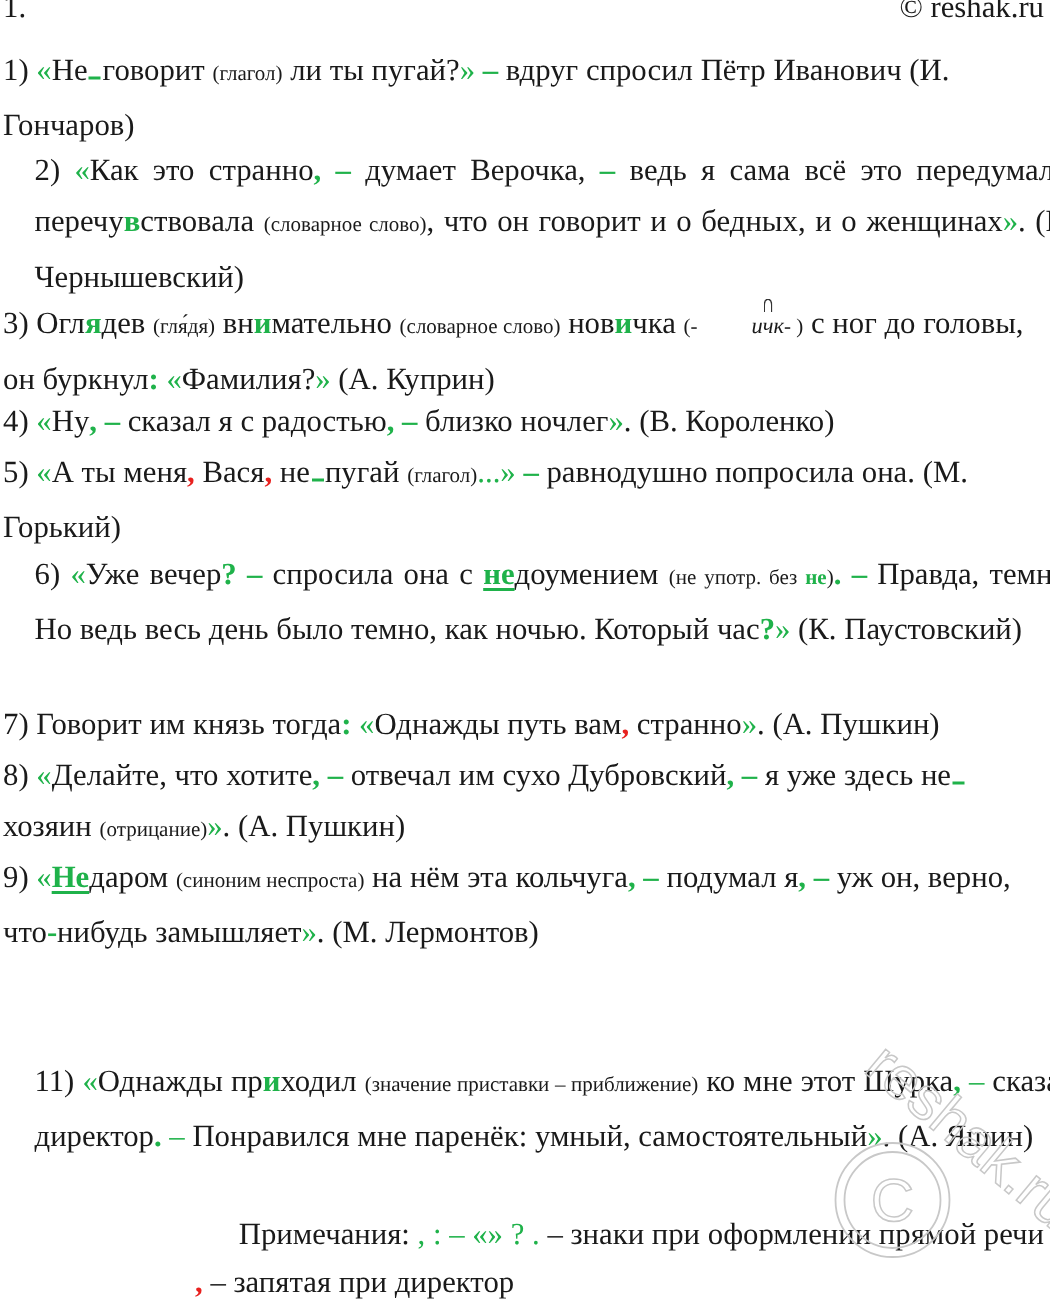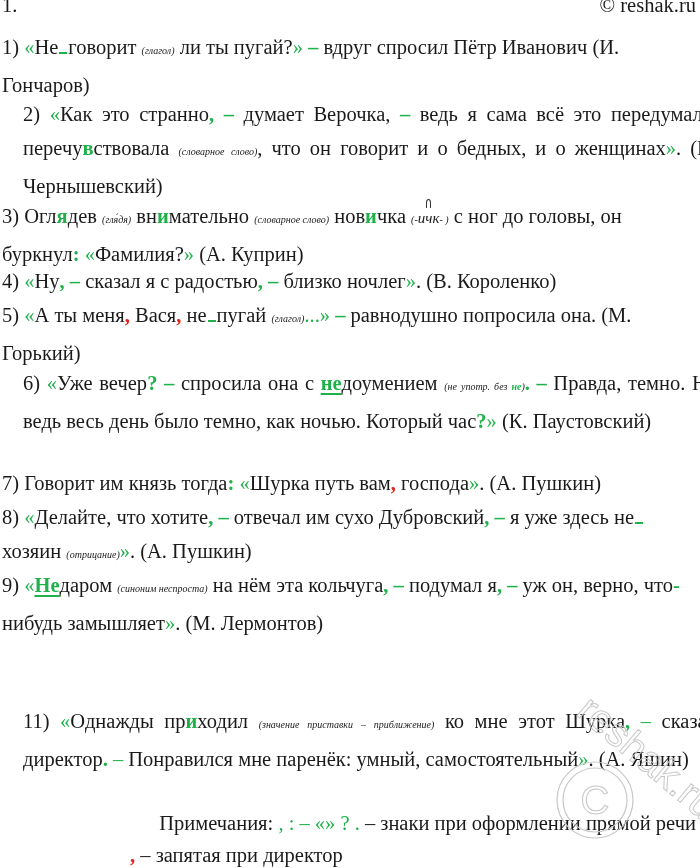--- a/index.html
+++ b/index.html
@@ -7,45 +7,45 @@
          font-family:"Liberation Serif", serif; color:#1a1a1a; font-size:20.5px; }
   .page { position:absolute; left:0; top:0; width:700px; height:868px; }
   .header { position:absolute; left:2px; top:-6px; width:694px; height:28px; }
   .hnum { position:absolute; left:0; top:0; }
   .hcopy { position:absolute; right:0; top:0; }
   .para { position:absolute; left:2px; width:694px; line-height:34px; }
   .just { text-align:justify; text-align-last:left;margin-left:21px; }
   .g { color:#1fb24a; }
   .gb { color:#1fb24a; font-weight:bold; }
   .r { color:#e8201e; font-weight:bold; }
-  .it { font-style:italic; font-size:10px; }
+  .it { font-size:14px; }
   .u { text-decoration:underline; text-decoration-color:#1fb24a; text-decoration-thickness:2px; text-underline-offset:3px; }
   .gap { display:inline-block; width:8px; border-bottom:2px solid #1fb24a; height:1px; vertical-align:baseline; margin:0 1px; }
-  .root { font-style:italic; font-size:15px; position:relative; display:inline-block; }
+  .root { font-style:italic; font-size:15px; position:relative; display:inline-block;margin-left:36px; }
   .root::before { content:""; position:absolute; left:8px; right:8px; top:-2px; height:8px;
                   border-top:1.5px solid #333; border-left:1.5px solid #333; transform:none;
                   border-radius:50% 50% 0 0; border-right:1.5px solid #333; border-bottom:none; }
   .watermark { position:absolute; left:520px; top:690px; width:180px; height:178px; pointer-events:none; }
 </style>
 </head>
 <body>
 
 <div class="page">
   <div class="header">
     <span class="hnum">1.</span>
     <span class="hcopy">© reshak.ru</span>
   </div>
 
   <div class="para" style="top:30px;"><span class="">1) </span><span class="g">«</span><span class="">Не</span><span class="gap"></span><span class="">говорит </span><span class="it">(глагол)</span><span class=""> ли ты пугай?</span><span class="g">»</span><span class=""> </span><span class="gb">–</span><span class=""> вдруг спросил Пётр Иванович (И. Гончаров)</span></div>
   <div class="para just" style="top:97px;"><span class="">2) </span><span class="g">«</span><span class="">Как это странно</span><span class="gb">,</span><span class=""> </span><span class="gb">–</span><span class=""> думает Верочка, </span><span class="gb">–</span><span class=""> ведь я сама всё это передумала, перечу</span><span class="gb">в</span><span class="">ствовала </span><span class="it">(словарное слово)</span><span class="">, что он говорит и о бедных, и о женщинах</span><span class="g">»</span><span class="">. (Н. Чернышевский)</span></div>
   <div class="para" style="top:199px;"><span class="">3) Огл</span><span class="gb">я</span><span class="">дев </span><span class="it">(гля́дя)</span><span class=""> вн</span><span class="gb">и</span><span class="">мательно </span><span class="it">(словарное слово)</span><span class=""> нов</span><span class="gb">и</span><span class="">чка </span><span class="it">(-</span><span class="root">ичк</span><span class="it">- )</span><span class=""> с ног до головы, он буркнул</span><span class="gb">:</span><span class=""> </span><span class="g">«</span><span class="">Фамилия?</span><span class="g">»</span><span class=""> (А. Куприн)</span></div>
   <div class="para" style="top:264px;"><span class="">4) </span><span class="g">«</span><span class="">Ну</span><span class="gb">,</span><span class=""> </span><span class="gb">–</span><span class=""> сказал я с радостью</span><span class="gb">,</span><span class=""> </span><span class="gb">–</span><span class=""> близко ночлег</span><span class="g">»</span><span class="">. (В. Короленко)</span></div>
   <div class="para" style="top:298px;"><span class="">5) </span><span class="g">«</span><span class="">А ты меня</span><span class="r">,</span><span class=""> Вася</span><span class="r">,</span><span class=""> не</span><span class="gap"></span><span class="">пугай </span><span class="it">(глагол)</span><span class="g">...</span><span class="g">»</span><span class=""> </span><span class="gb">–</span><span class=""> равнодушно попросила она. (М. Горький)</span></div>
   <div class="para just" style="top:366px;"><span class="">6) </span><span class="g">«</span><span class="">Уже вечер</span><span class="gb">?</span><span class=""> </span><span class="gb">–</span><span class=""> спросила она с </span><span class="gb u">не</span><span class="">доумением </span><span class="it">(не употр. без </span><span class="it gb">не</span><span class="it">)</span><span class="gb">.</span><span class=""> </span><span class="gb">–</span><span class=""> Правда, темно. Но ведь весь день было темно, как ночью. Который час</span><span class="gb">?</span><span class="g">»</span><span class=""> (К. Паустовский)</span></div>
-  <div class="para" style="top:466px;"><span class="">7) Говорит им князь тогда</span><span class="gb">:</span><span class=""> </span><span class="g">«</span><span class="">Шурка путь вам</span><span class="r">,</span><span class=""> господа</span><span class="g">»</span><span class="">. (А. Пушкин)</span></div>
+  <div class="para" style="top:466px;"><span class="">7) Говорит им князь тогда</span><span class="gb">:</span><span class=""> </span><span class="g">«</span><span class="">Однажды путь вам</span><span class="r">,</span><span class=""> странно</span><span class="g">»</span><span class="">. (А. Пушкин)</span></div>
   <div class="para" style="top:500px;"><span class="">8) </span><span class="g">«</span><span class="">Делайте, что хотите</span><span class="gb">,</span><span class=""> </span><span class="gb">–</span><span class=""> отвечал им сухо Дубровский</span><span class="gb">,</span><span class=""> </span><span class="gb">–</span><span class=""> я уже здесь не</span><span class="gap"></span><span class="">хозяин </span><span class="it">(отрицание)</span><span class="g">»</span><span class="">. (А. Пушкин)</span></div>
   <div class="para" style="top:568px;"><span class="">9) </span><span class="g">«</span><span class="gb u">Не</span><span class="">даром </span><span class="it">(синоним неспроста)</span><span class=""> на нём эта кольчуга</span><span class="gb">,</span><span class=""> </span><span class="gb">–</span><span class=""> подумал я</span><span class="gb">,</span><span class=""> </span><span class="gb">–</span><span class=""> уж он, верно, что</span><span class="gb">-</span><span class="">нибудь замышляет</span><span class="g">»</span><span class="">. (М. Лермонтов)</span></div>
   <div class="para just" style="top:704px;"><span class="">11) </span><span class="g">«</span><span class="">Однажды пр</span><span class="gb">и</span><span class="">ходил </span><span class="it">(значение приставки – приближение)</span><span class=""> ко мне этот Шурка</span><span class="gb">,</span><span class=""> </span><span class="g">–</span><span class=""> сказал директор</span><span class="gb">.</span><span class=""> </span><span class="g">–</span><span class=""> Понравился мне паренёк: умный, самостоятельный</span><span class="g">»</span><span class="">. (А. Яшин)</span></div>
 
   <div class="para" style="top:806px;text-align:right;"><span class="">Примечания: </span><span class="g">, : – «» ? .</span><span class=""> – знаки при оформлении прямой речи</span></div>
   <div class="para" style="top:838px; left:130px; width:560px;"><span class="r">,</span><span class=""> – запятая при директор</span></div>
 
   <svg class="watermark" viewBox="0 0 180 178">
     <g fill="none" stroke="#c8c8c8" stroke-width="1.2">
       <circle cx="75" cy="110" r="38"></circle>

